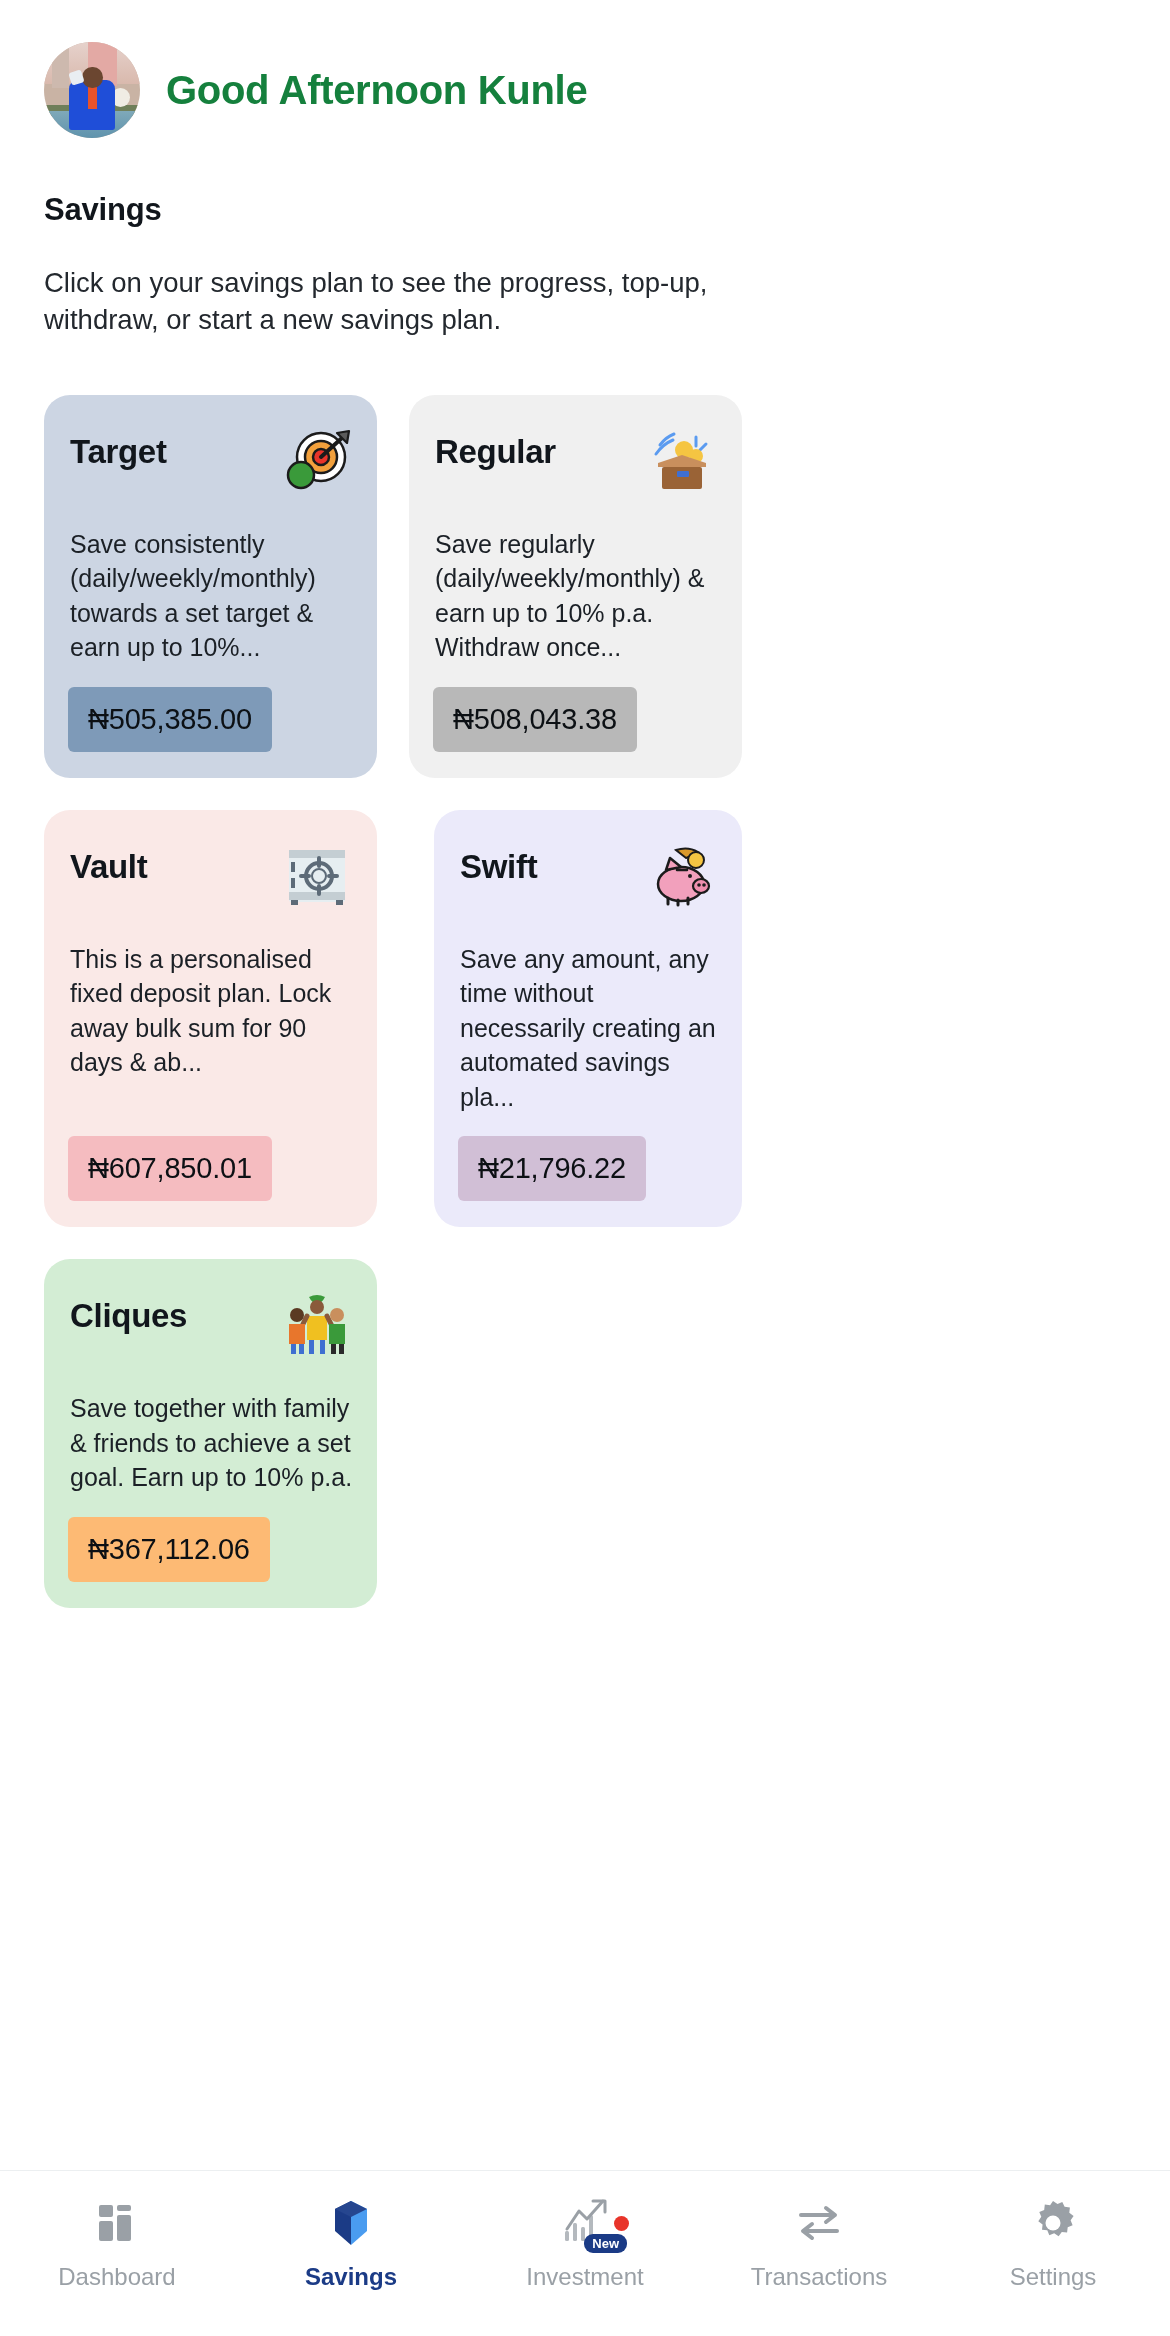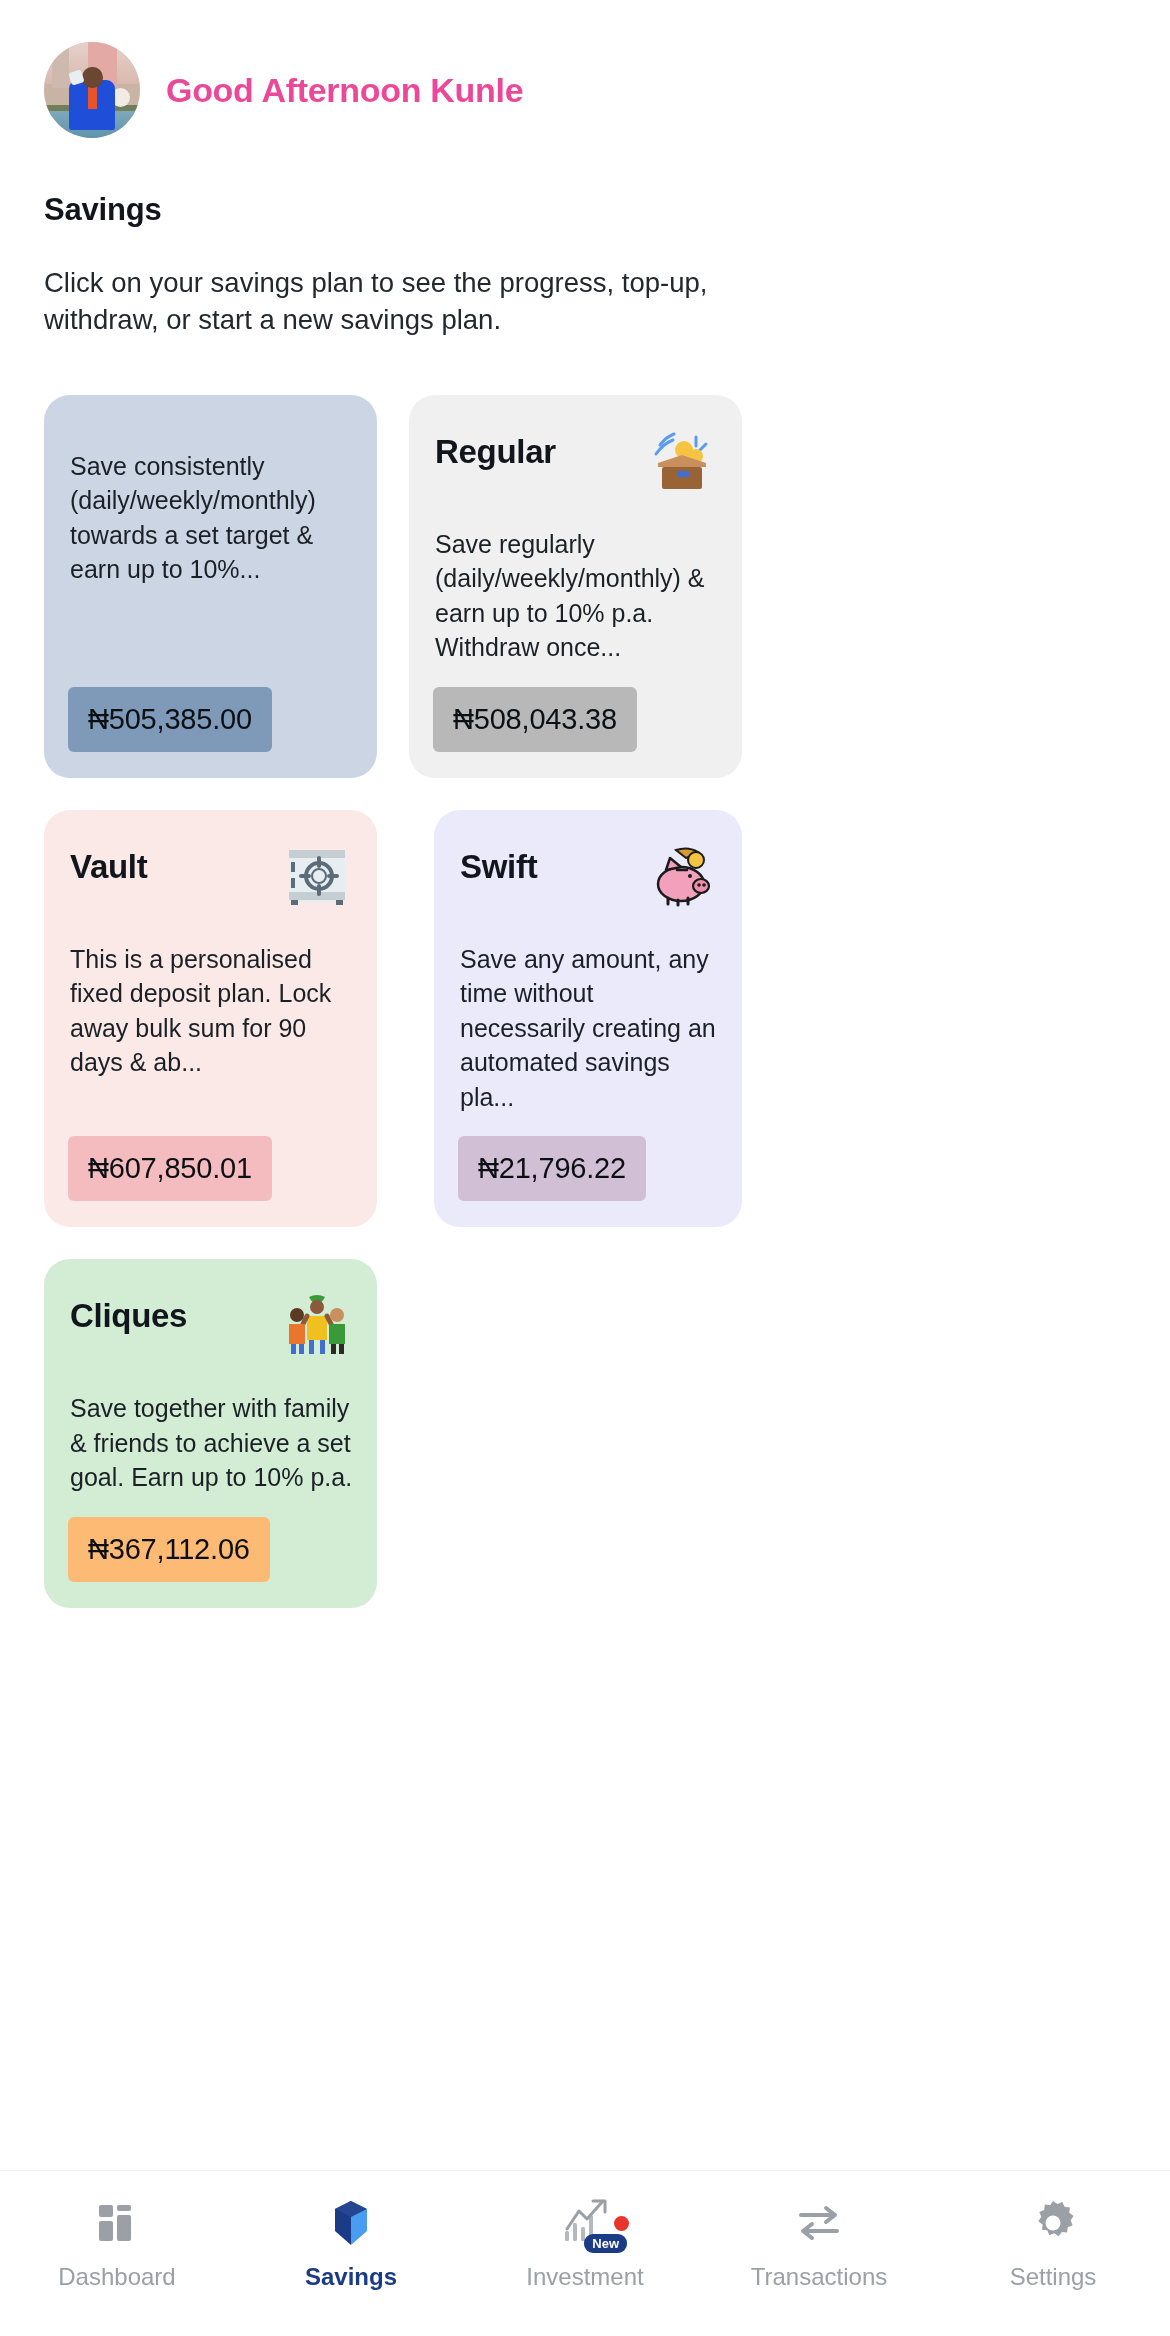--- a/index.html
+++ b/index.html
@@ -45,23 +45,23 @@
   .avatar .doorway  { position:absolute; left:8%; top:6%; width:18%; height:42%; background:#cdb9ae; }
   .avatar .ground   { position:absolute; left:0; bottom:0; width:100%; height:28%; background:linear-gradient(180deg,#7fa9b9 0%, #5f93ad 100%); }
   .avatar .grass    { position:absolute; left:0; bottom:22%; width:100%; height:12%; background:#6f7f5a; }
   .avatar .suit     { position:absolute; left:26%; top:40%; width:48%; height:52%; background:#1f4ed8; border-radius:18% 18% 6% 6%; }
   .avatar .tie      { position:absolute; left:46%; top:44%; width:9%; height:26%; background:#e8532a; }
   .avatar .head     { position:absolute; left:40%; top:26%; width:21%; height:22%; background:#6b4630; border-radius:50%; }
   .avatar .cup      { position:absolute; left:27%; top:30%; width:14%; height:14%; background:#e9eef2; border-radius:3px; transform:rotate(-18deg); }
   .avatar .flowers  { position:absolute; left:70%; top:48%; width:20%; height:20%; background:#f0ece4; border-radius:50%; }
 
   .greeting {
-    font-size: 34px;
+    font-size: 40px;
     font-weight: 700;
-    color: #ec4899;
+    color: #15803d;
     letter-spacing: -0.3px;
   }
 
   
   .intro {
     padding: 42px 44px 0 44px;
   }
   .section-title {
     font-size: 31px;
     font-weight: 700;
@@ -237,20 +237,33 @@
   </div>
 
   <div class="intro">
     <div class="section-title">Savings</div>
     <div class="section-desc">Click on your savings plan to see the progress, top-up, withdraw, or start a new savings plan.</div>
   </div>
 
   <div class="grid">
 
     <div class="card c-target">
+      <div class="card-top">
+        <div class="card-title">Target</div>
+        <div class="card-icon">
+          <svg viewBox="0 0 72 72">
+            <circle cx="40" cy="32" r="24" fill="#ffffff" stroke="#1b1b1b" stroke-width="2.5"></circle>
+            <circle cx="40" cy="32" r="16" fill="#f2a03c" stroke="#1b1b1b" stroke-width="2.5"></circle>
+            <circle cx="40" cy="32" r="8" fill="#e8342a" stroke="#1b1b1b" stroke-width="2.5"></circle>
+            <circle cx="20" cy="50" r="13" fill="#3a9a3a" stroke="#1b1b1b" stroke-width="2.5"></circle>
+            <path d="M40 32 L62 12" stroke="#1b1b1b" stroke-width="4" stroke-linecap="round"></path>
+            <path d="M56 8 L68 6 L66 18 Z" fill="#5b5b5b" stroke="#1b1b1b" stroke-width="2.2" stroke-linejoin="round"></path>
+          </svg>
+        </div>
+      </div>
       <div class="card-desc">Save consistently (daily/weekly/monthly) towards a set target &amp; earn up to 10%...</div>
       <div class="amount-badge">₦505,385.00</div>
     </div>
 
     <div class="card c-regular">
       <div class="card-top">
         <div class="card-title">Regular</div>
         <div class="card-icon">
           <svg viewBox="0 0 72 72">
             <path d="M14 20 q6 -8 14 -11" stroke="#5b9bf0" stroke-width="3" fill="none" stroke-linecap="round"></path>

